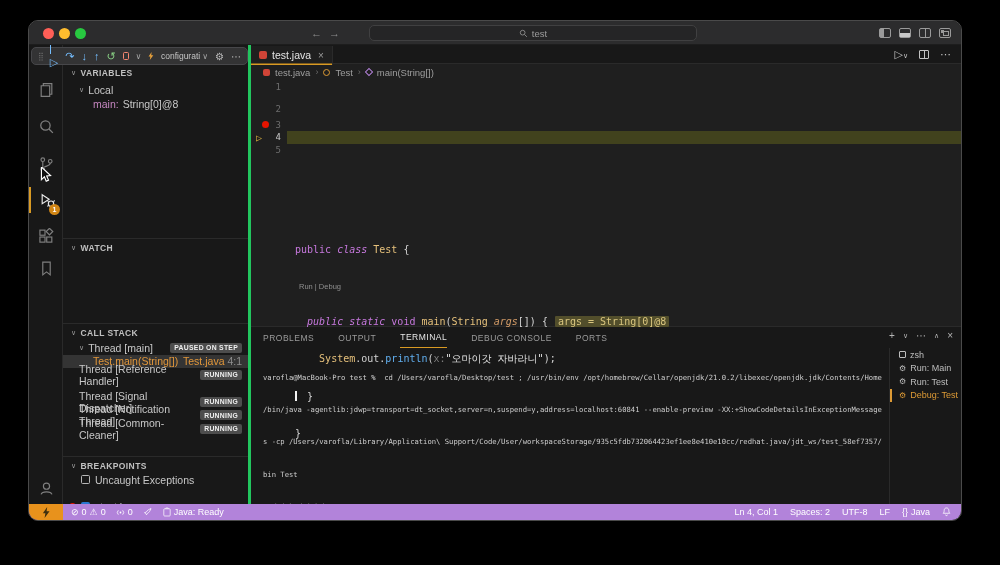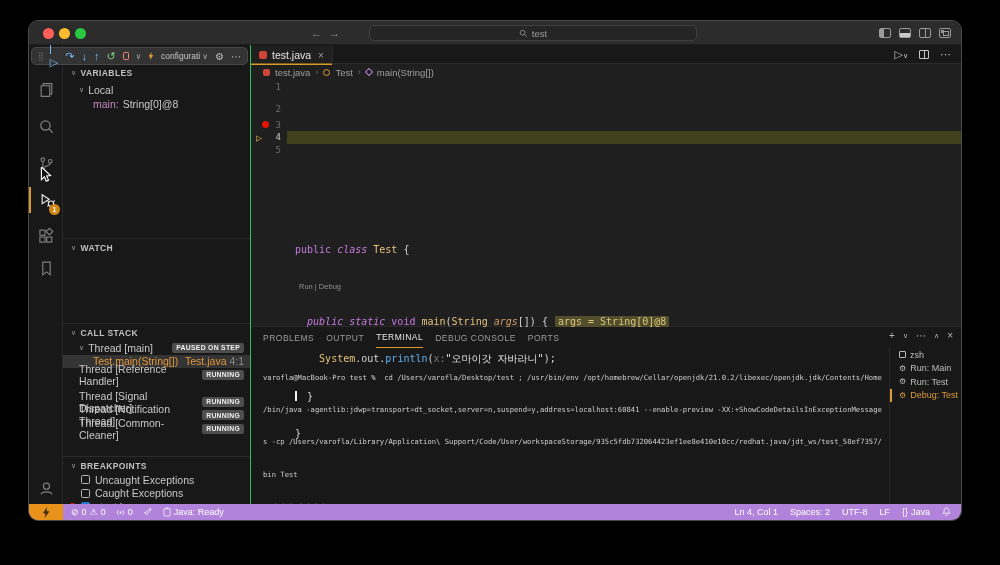--- a/index.html
+++ b/index.html
@@ -43,21 +43,21 @@
     background:#333334; border:1px solid #47474a; border-radius:5px;
     display:flex; align-items:center; gap:7px; padding:0 6px; font-size:11px;
   }
   .dbg-blue { color:#75beff; } .dbg-green { color:#89d185; }
   .dbg-drag { color:#6e6e6e; font-size:8px; letter-spacing:-1px; }
   .stop-sq { width:8px; height:8px; border:1.5px solid #f48771; border-radius:1.5px; display:inline-block; }
   .dbg-cfg { color:#c5c5c5; font-size:8.5px; display:flex; align-items:center; gap:2px; }
   .dbg-sm { color:#a5a5a5; font-size:8px; }
   .cont-bar { display:inline-block; width:1.5px; height:9px; background:#75beff; margin-right:1px; }
   
-  .sidebar { position:absolute; left:34px; top:24px; width:188px; bottom:16px; background:#181818; border-right:1px solid #22c55e; font-size:10.5px; }
+  .sidebar { position:absolute; left:34px; top:24px; width:188px; bottom:16px; background:#181818; border-right:3px solid #22c55e; font-size:10.5px; }
   .sec-h { position:absolute; left:0; right:0; height:14px; padding-left:8px; display:flex; align-items:center; gap:4px; font-size:8.5px; font-weight:700; letter-spacing:.4px; color:#c0c0c0; }
   .chev { color:#9a9a9a; font-size:7px; font-weight:400; }
   .divider { position:absolute; left:0; right:0; height:1px; background:#2a2a2a; }
   .srow { position:absolute; left:0; right:0; height:13.5px; display:flex; align-items:center; color:#c8c8c8; }
   .badge { background:#4d4d4d; color:#efefef; font-size:6.8px; font-weight:700; letter-spacing:.3px; border-radius:2px; padding:1.5px 4px; margin-right:6px; }
   .frame-row { background:#343434; }
   .cs-orange { color:#e2973a; }
   .cs-dim { color:#8e8e8e; }
   .cb { width:9px; height:9px; border:1px solid #b6b6b6; border-radius:1.5px; margin-right:5px; flex:0 0 auto; background:transparent; position:relative; }
   .cb.on { background:#2977d1; border-color:#2977d1; }
@@ -89,21 +89,21 @@
   .vi  { color:#d19a66; font-style:italic; }
   .pl  { color:#d2d2d2; }
   .str { color:#e8e8e8; }
   .hint{ color:#7d7d7d; }
   .chip{ background:#524e2b; color:#d9c57e; padding:0 3px; margin-left:7px; border-radius:1px; }
   .bp-ed { position:absolute; left:11px; top:2.5px; width:7px; height:7px; border-radius:50%; background:#e51400; z-index:4; }
   .frame-arrow { position:absolute; left:5px; top:-1px; color:#dcb23e; font-size:10px; font-weight:700; z-index:4; }
   .caret { display:inline-block; width:1.5px; height:10px; background:#f2f2f2; vertical-align:-1.5px; margin-right:-1.5px; }
   
   .panel { position:absolute; left:222px; top:305px; right:0; bottom:16px; background:#181818; border-top:1px solid #2a2a2a; }
-  .ptabs { position:absolute; left:12px; top:0; height:21px; display:flex; gap:12px; align-items:stretch; font-size:8.5px; letter-spacing:.5px; color:#9b9b9b; }
+  .ptabs { position:absolute; left:12px; top:0; height:21px; display:flex; gap:24px; align-items:stretch; font-size:8.5px; letter-spacing:.5px; color:#9b9b9b; }
   .ptab { display:flex; align-items:center; }
   .ptab.active { color:#e6e6e6; border-bottom:1px solid #d99a23; }
   .picons { position:absolute; right:8px; top:3px; display:flex; gap:8px; color:#b5b5b5; font-size:10px; align-items:center; }
   .term { position:absolute; left:12px; top:24px; width:636px; font-family:"DejaVu Sans Mono", monospace; font-size:7.2px; line-height:10.8px; color:#cfcfcf; white-space:pre-wrap; word-break:break-all; }
   .termlist { position:absolute; right:0; top:21px; width:72px; bottom:0; border-left:1px solid #2a2a2a; }
   .trow { height:13.5px; display:flex; align-items:center; gap:4px; padding-left:7px; font-size:9px; color:#bdbdbd; border-left:2px solid transparent; }
   .trow.active { color:#dd9a35; border-left:2px solid #dd9a35; }
   .zsh-ico { width:7px; height:7px; border:1px solid #bdbdbd; border-radius:1px; flex:0 0 auto; }
   .trow .g { font-size:8px; }
   
@@ -277,24 +277,20 @@
     </div>
 
     <div class="divider" style="top:411px"></div>
     <div class="sec-h" style="top:414px">
       <span class="chev">∨</span>
       <span>BREAKPOINTS</span>
     </div>
     <div class="srow" style="top:428px;padding-left:18px">
       <span class="cb"></span>
       <span>Uncaught Exceptions</span>
-    </div>
-    <div class="srow" style="top:441.5px;padding-left:18px">
-      <span class="cb"></span>
-      <span>Caught Exceptions</span>
     </div>
     <div class="srow" style="top:455px;padding-left:6px;gap:5px">
       <span class="bp-dot"></span>
       <span class="cb on"></span>
       <span>test.java</span>
     </div>
   </div>
 
   <div class="tabbar">
     <div class="tab">

